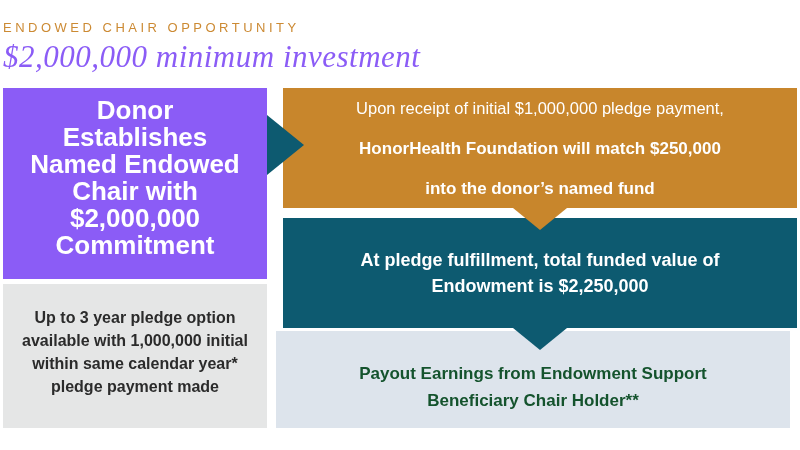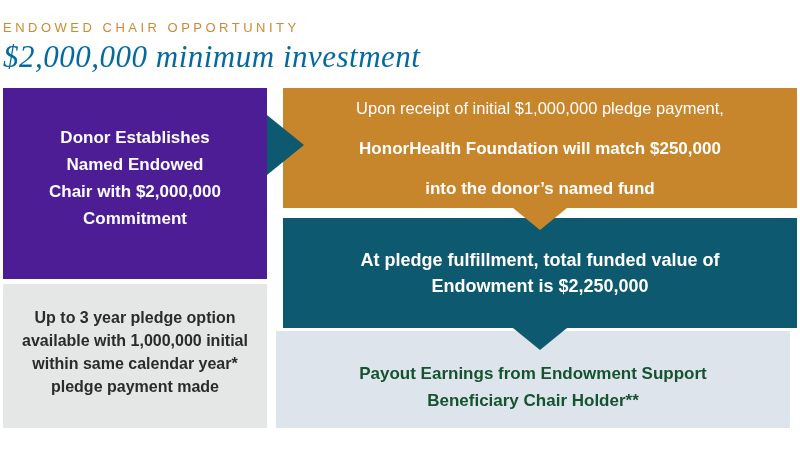--- a/index.html
+++ b/index.html
@@ -8,31 +8,31 @@
     font-family:"Liberation Sans",sans-serif;overflow:hidden;
   }
   
   .header{position:absolute;left:3px;top:20px;}
   .eyebrow{
     color:#cc8a33;font-size:13px;font-weight:normal;letter-spacing:3.5px;
     text-transform:uppercase;
   }
   .title{
     margin-top:6px;font-family:"Liberation Serif",serif;font-style:italic;
-    color:#0369a1;font-size:31px;line-height:1.0;letter-spacing:0.5px;
+    color:#8b5cf6;font-size:31px;line-height:1.0;letter-spacing:0.5px;
   }
   
   .box{position:absolute;display:flex;align-items:center;justify-content:center;
        text-align:center;box-sizing:border-box;}
   .box .txt{width:100%;}
   .line{display:block;}
 
   .box-donor{
-    left:3px;top:88px;width:264px;height:191px;background:#4c1d95;z-index:4;
-    color:#ffffff;font-weight:bold;font-size:17px;line-height:27px;
+    left:3px;top:88px;width:264px;height:191px;background:#8b5cf6;z-index:4;
+    color:#ffffff;font-weight:bold;font-size:26px;line-height:27px;
     padding:0 20px 12px 20px;
   }
   .box-match{
     left:283px;top:88px;width:514px;height:120px;background:#c8862c;z-index:3;
     color:#ffffff;font-size:16.5px;line-height:23px;
     padding:16px 30px;
   }
   .box-match .bold{font-weight:bold;font-size:17px;margin-top:17px;}
   .box-fulfillment{
     left:283px;top:218px;width:514px;height:110px;background:#0d5a70;z-index:2;

